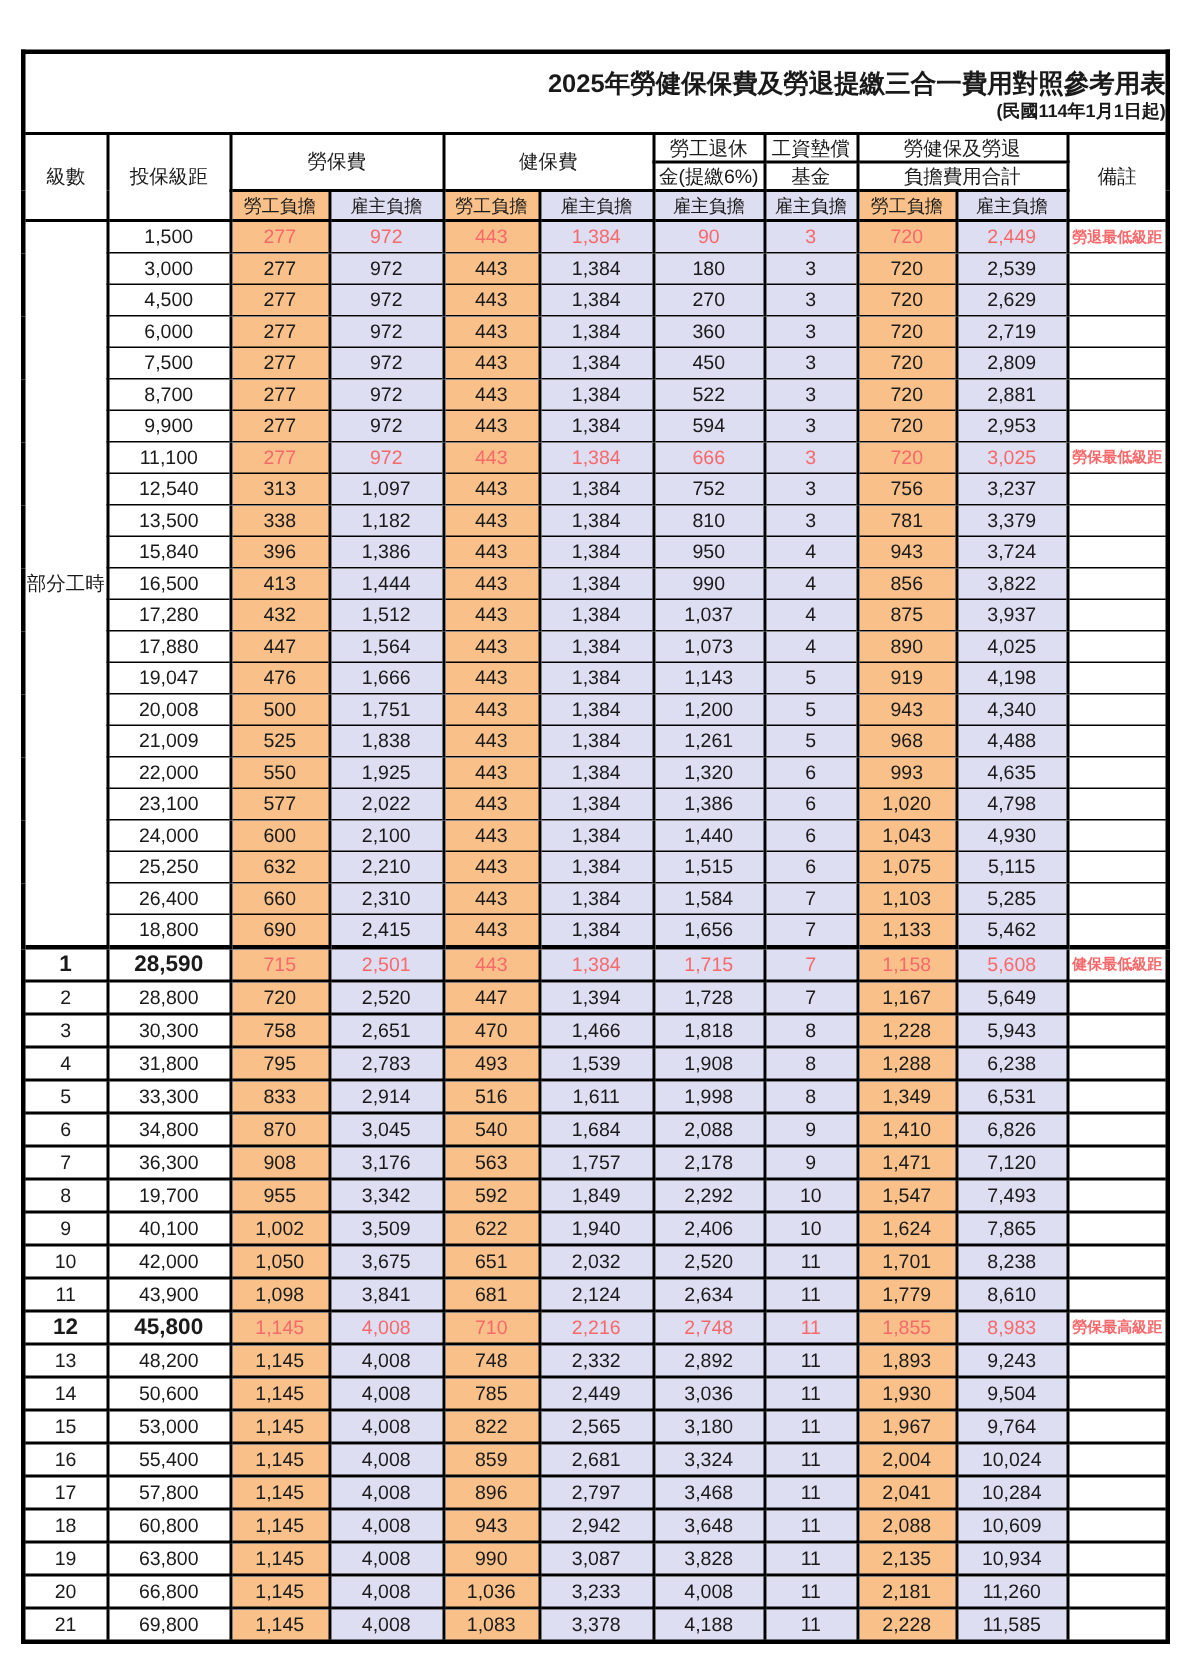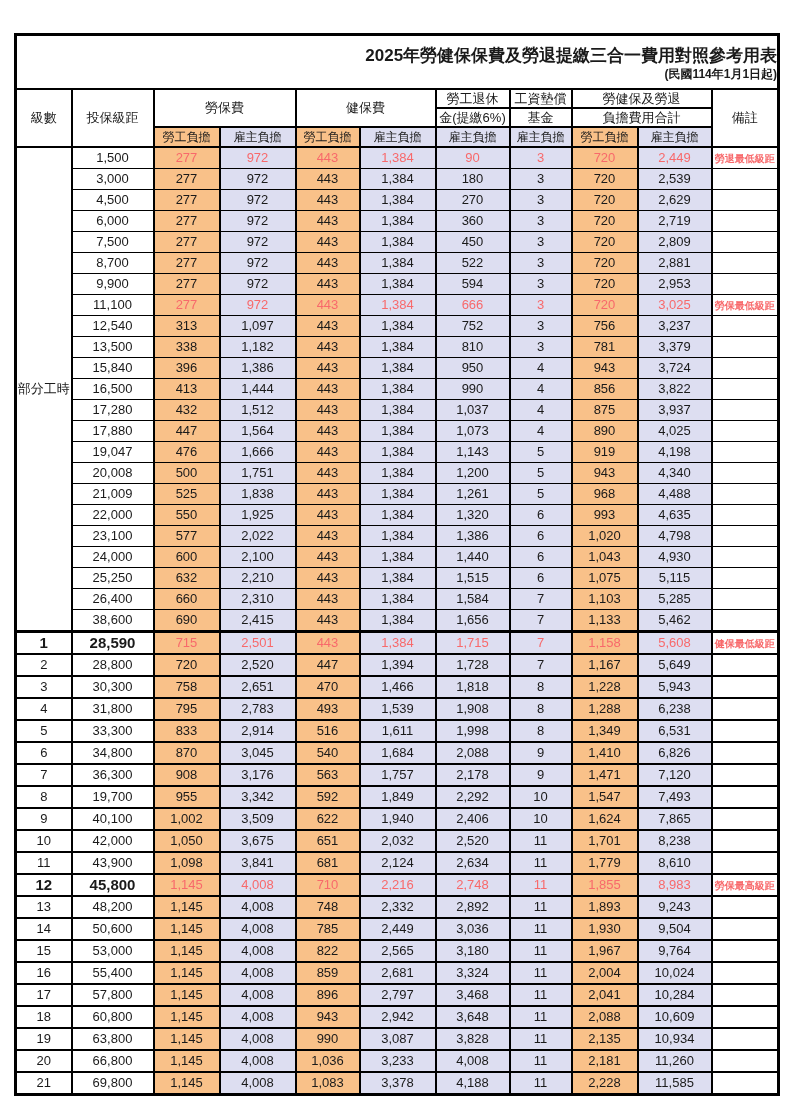--- a/index.html
+++ b/index.html
@@ -388,21 +388,21 @@
     <td class="c-val emp">443</td>
     <td class="c-val er">1,384</td>
     <td class="c-val er">1,584</td>
     <td class="c-val er">7</td>
     <td class="c-val emp">1,103</td>
     <td class="c-val er">5,285</td>
     <td class="c-remark"></td>
   </tr>
         <tr class="pt">
 
-    <td class="c-bracket">38,600</td>
+    <td class="c-bracket">18,800</td>
     <td class="c-val emp">690</td>
     <td class="c-val er">2,415</td>
     <td class="c-val emp">443</td>
     <td class="c-val er">1,384</td>
     <td class="c-val er">1,656</td>
     <td class="c-val er">7</td>
     <td class="c-val emp">1,133</td>
     <td class="c-val er">5,462</td>
     <td class="c-remark"></td>
   </tr>

